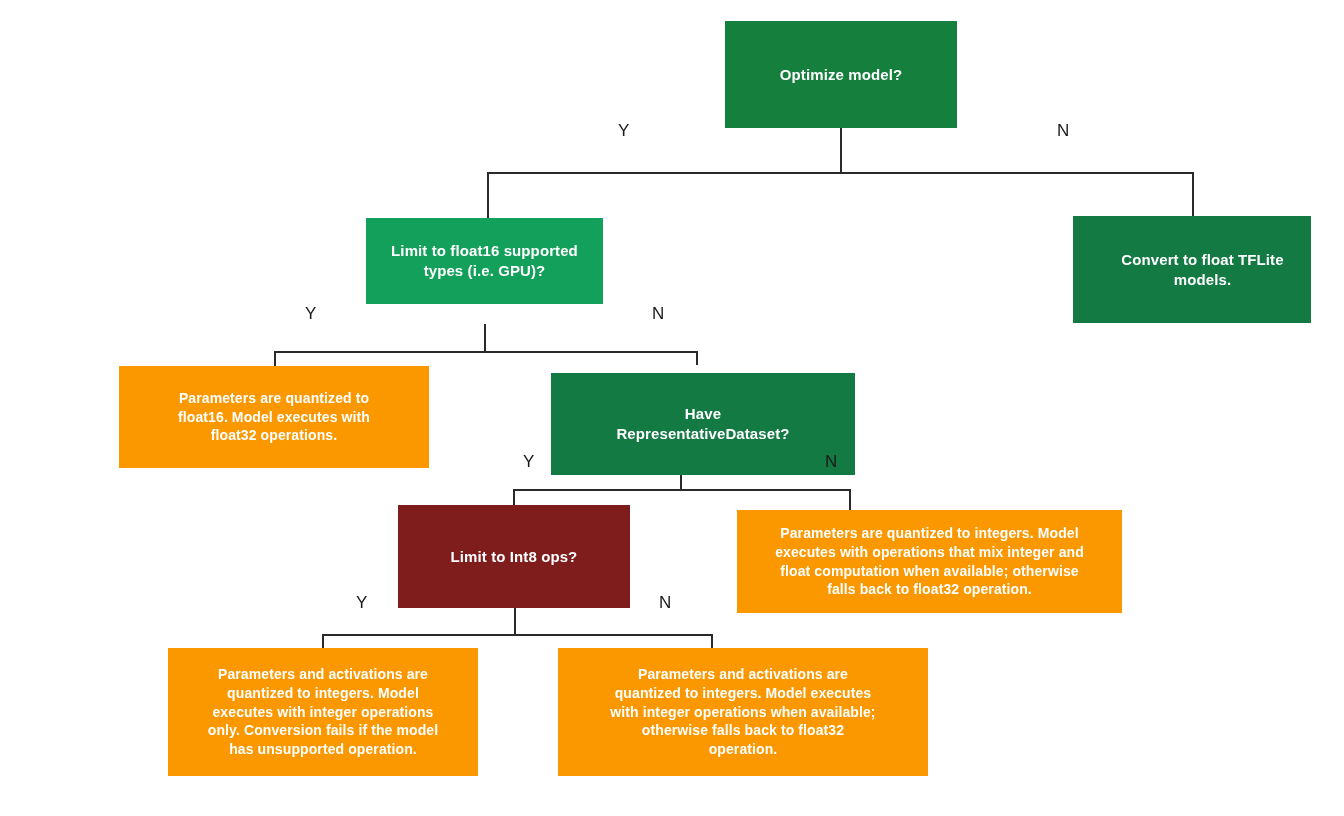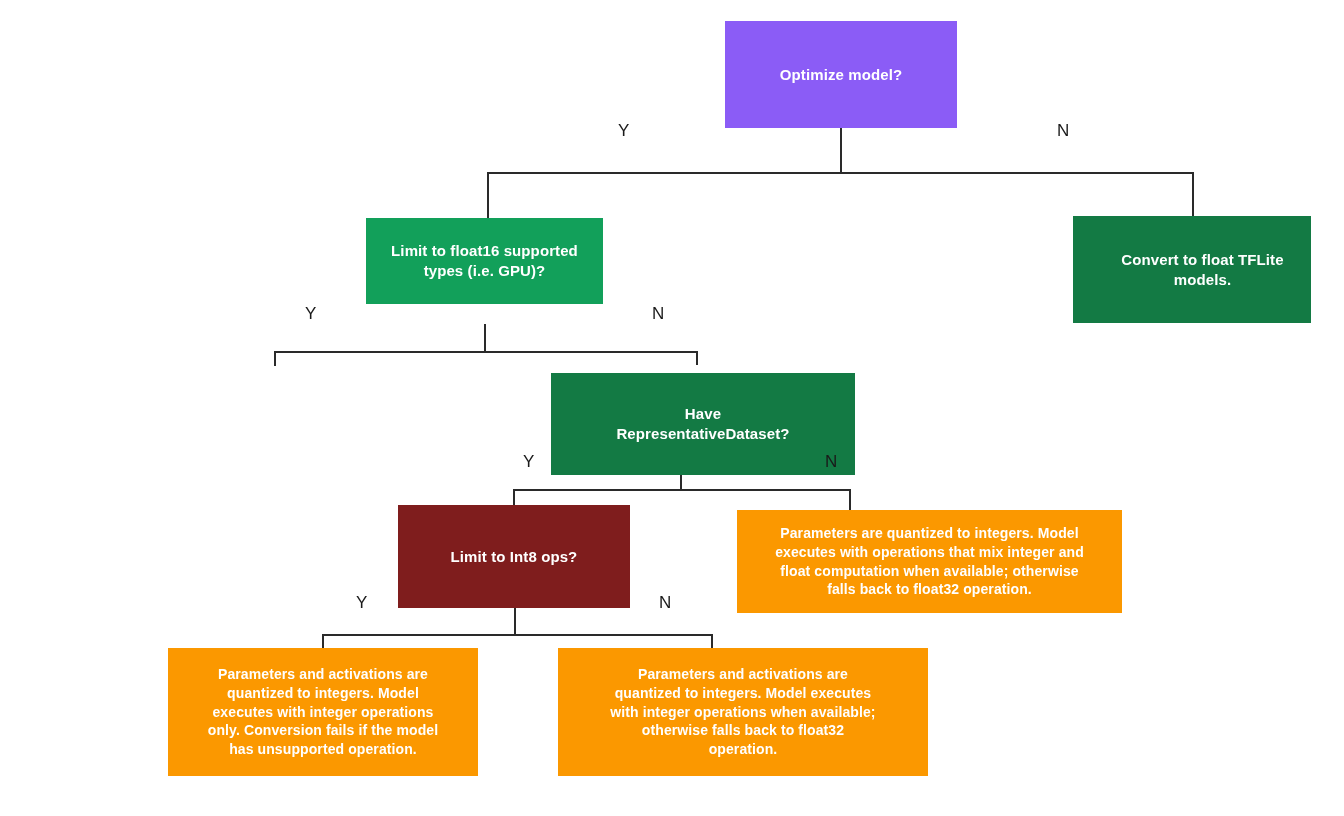--- a/index.html
+++ b/index.html
@@ -61,25 +61,28 @@
       <div class="edge edge-v" style="left: 680px; top: 467px; background: rgb(42, 42, 42); height: 22px;"></div>
       <div class="edge edge-h" style="left: 513px; top: 489px; background: rgb(42, 42, 42); width: 337px;"></div>
       <div class="edge edge-v" style="left: 513px; top: 489px; background: rgb(42, 42, 42); height: 16px;"></div>
       <div class="edge edge-v" style="left: 849px; top: 489px; background: rgb(42, 42, 42); height: 21px;"></div>
       <div class="edge edge-v" style="left: 514px; top: 608px; background: rgb(42, 42, 42); height: 26px;"></div>
       <div class="edge edge-h" style="left: 322px; top: 634px; background: rgb(42, 42, 42); width: 390px;"></div>
       <div class="edge edge-v" style="left: 322px; top: 634px; background: rgb(42, 42, 42); height: 14px;"></div>
       <div class="edge edge-v" style="left: 711px; top: 634px; background: rgb(42, 42, 42); height: 14px;"></div>
     </div>
 
-  <div class="node" style="left: 725px; top: 21px; width: 232px; height: 107px; background: #8b5cf6; font-size: 15px;">Optimize model?</div>
+  <div class="node" style="left: 725px; top: 21px; width: 232px; height: 107px; background: #15803d; font-size: 15px;">Optimize model?</div>
   <div class="node" style="left: 366px; top: 218px; width: 237px; height: 86px; background: rgb(18, 160, 90); font-size: 15px;">Limit to float16 supported
 types (i.e. GPU)?</div>
   <div class="node" style="left: 1073px; top: 216px; width: 238px; height: 107px; background: rgb(19, 122, 68); font-size: 15px; padding-left: 31px;">Convert to float TFLite
 models.</div>
+  <div class="node" style="left: 119px; top: 366px; width: 310px; height: 102px; background: rgb(251, 152, 0); font-size: 14px;">Parameters are quantized to
+float16. Model executes with
+float32 operations.</div>
   <div class="node" style="left: 551px; top: 365px; width: 304px; height: 102px; background: rgb(19, 122, 68); font-size: 15px; margin-top: 8px;">Have
 RepresentativeDataset?</div>
   <div class="node" style="left: 398px; top: 505px; width: 232px; height: 103px; background: #7f1d1d; font-size: 15px;">Limit to Int8 ops?</div>
   <div class="node" style="left: 729px; top: 510px; width: 385px; height: 103px; background: rgb(251, 152, 0); font-size: 14px; margin-left: 8px;">Parameters are quantized to integers. Model
 executes with operations that mix integer and
 float computation when available; otherwise
 falls back to float32 operation.</div>
   <div class="node" style="left: 168px; top: 648px; width: 310px; height: 128px; background: rgb(251, 152, 0); font-size: 14px;">Parameters and activations are
 quantized to integers. Model
 executes with integer operations

